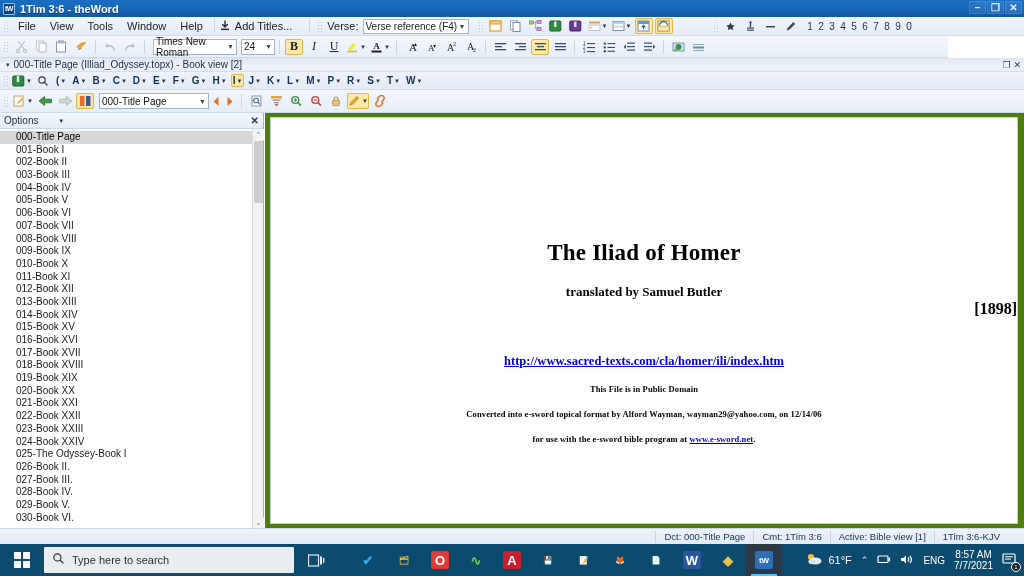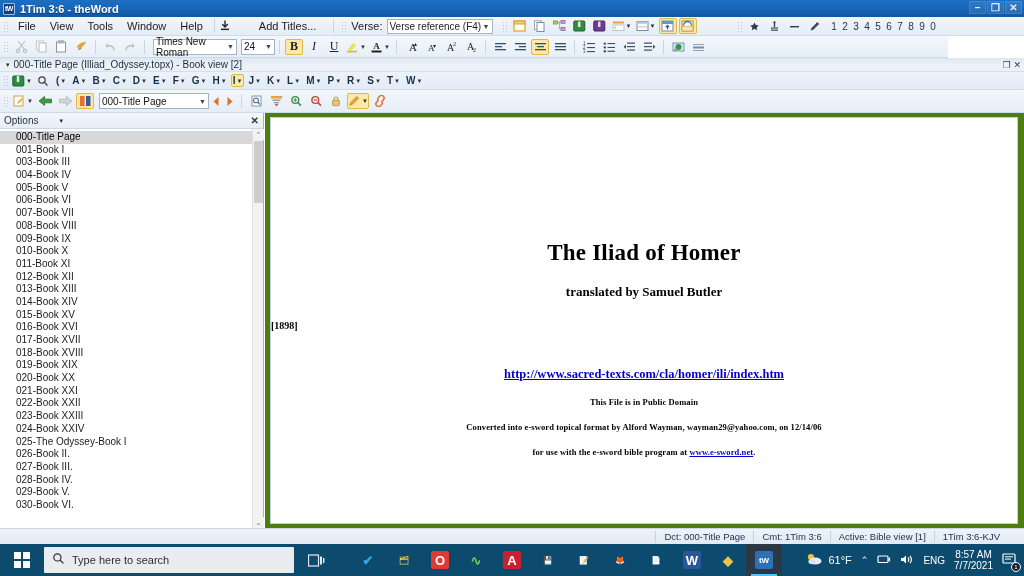--- a/index.html
+++ b/index.html
@@ -189,21 +189,21 @@
     font-family: "Liberation Serif", serif; color: #000;
   }
   .doc-title {
     text-align: center; font-size: 23px; font-weight: bold;
     margin-top: 122px; letter-spacing: .2px;
   }
   .doc-sub {
     text-align: center; font-size: 13px; font-weight: bold; margin-top: 18px;
   }
   .doc-year {
-    text-align: left; font-size: 10px; font-weight: bold; margin-top: 20px;
+    text-align: right; font-size: 16px; font-weight: bold; 
   }
   .doc-link {
     text-align: center; font-size: 12.5px; font-weight: bold; margin-top: 36px;
     color: #0000cc; text-decoration: underline;
   }
   .doc-small {
     text-align: center; font-size: 8.5px; font-weight: bold; margin-top: 15px;
     letter-spacing: .1px;
   }
   .doc-small a { color: #0000cc; text-decoration: underline; }
@@ -289,21 +289,21 @@
     <div class="menu-item">Tools</div>
     <div class="menu-item">Window</div>
     <div class="menu-item">Help</div>
     <div class="sep-v"></div>
     <div class="mini-ico" style="margin-right:4px;">
       <svg width="12" height="12" viewBox="0 0 12 12">
           <path d="M6 1v5.2M3.6 4.6L6 7l2.4-2.4" stroke="#2b2b2b" stroke-width="1.4" fill="none" stroke-linecap="round"></path>
           <rect x="2" y="8.6" width="8" height="1.5" fill="#2b2b2b"></rect>
         </svg>
     </div>
-    <div class="menu-item" style="padding-left:0;margin-left:24px;">Add Titles...</div>
+    <div class="menu-item" style="padding-left:0;">Add Titles...</div>
 
     <div class="sep-v" style="margin-left:10px;"></div>
     <div class="grip"></div>
     <span class="verse-label">Verse:</span>
     <div class="verse-combo">
       <span>Verse reference (F4)</span>
       <span class="arrow">▼</span>
     </div>
 
     <div class="grip" style="margin-left:8px;"></div>
@@ -790,20 +790,21 @@
     <div class="options-bar">
       <span class="lbl">
         <span>Options</span>
         <span style="font-size:7px;">▾</span>
       </span>
       <span class="x">✕</span>
     </div>
     <div class="tree" id="topic-tree">
         <div class="tree-item selected">000-Title Page</div>
         <div class="tree-item">001-Book I</div>
+        <div class="tree-item">002-Book II</div>
         <div class="tree-item">003-Book III</div>
         <div class="tree-item">004-Book IV</div>
         <div class="tree-item">005-Book V</div>
         <div class="tree-item">006-Book VI</div>
         <div class="tree-item">007-Book VII</div>
         <div class="tree-item">008-Book VIII</div>
         <div class="tree-item">009-Book IX</div>
         <div class="tree-item">010-Book X</div>
         <div class="tree-item">011-Book XI</div>
         <div class="tree-item">012-Book XII</div>

